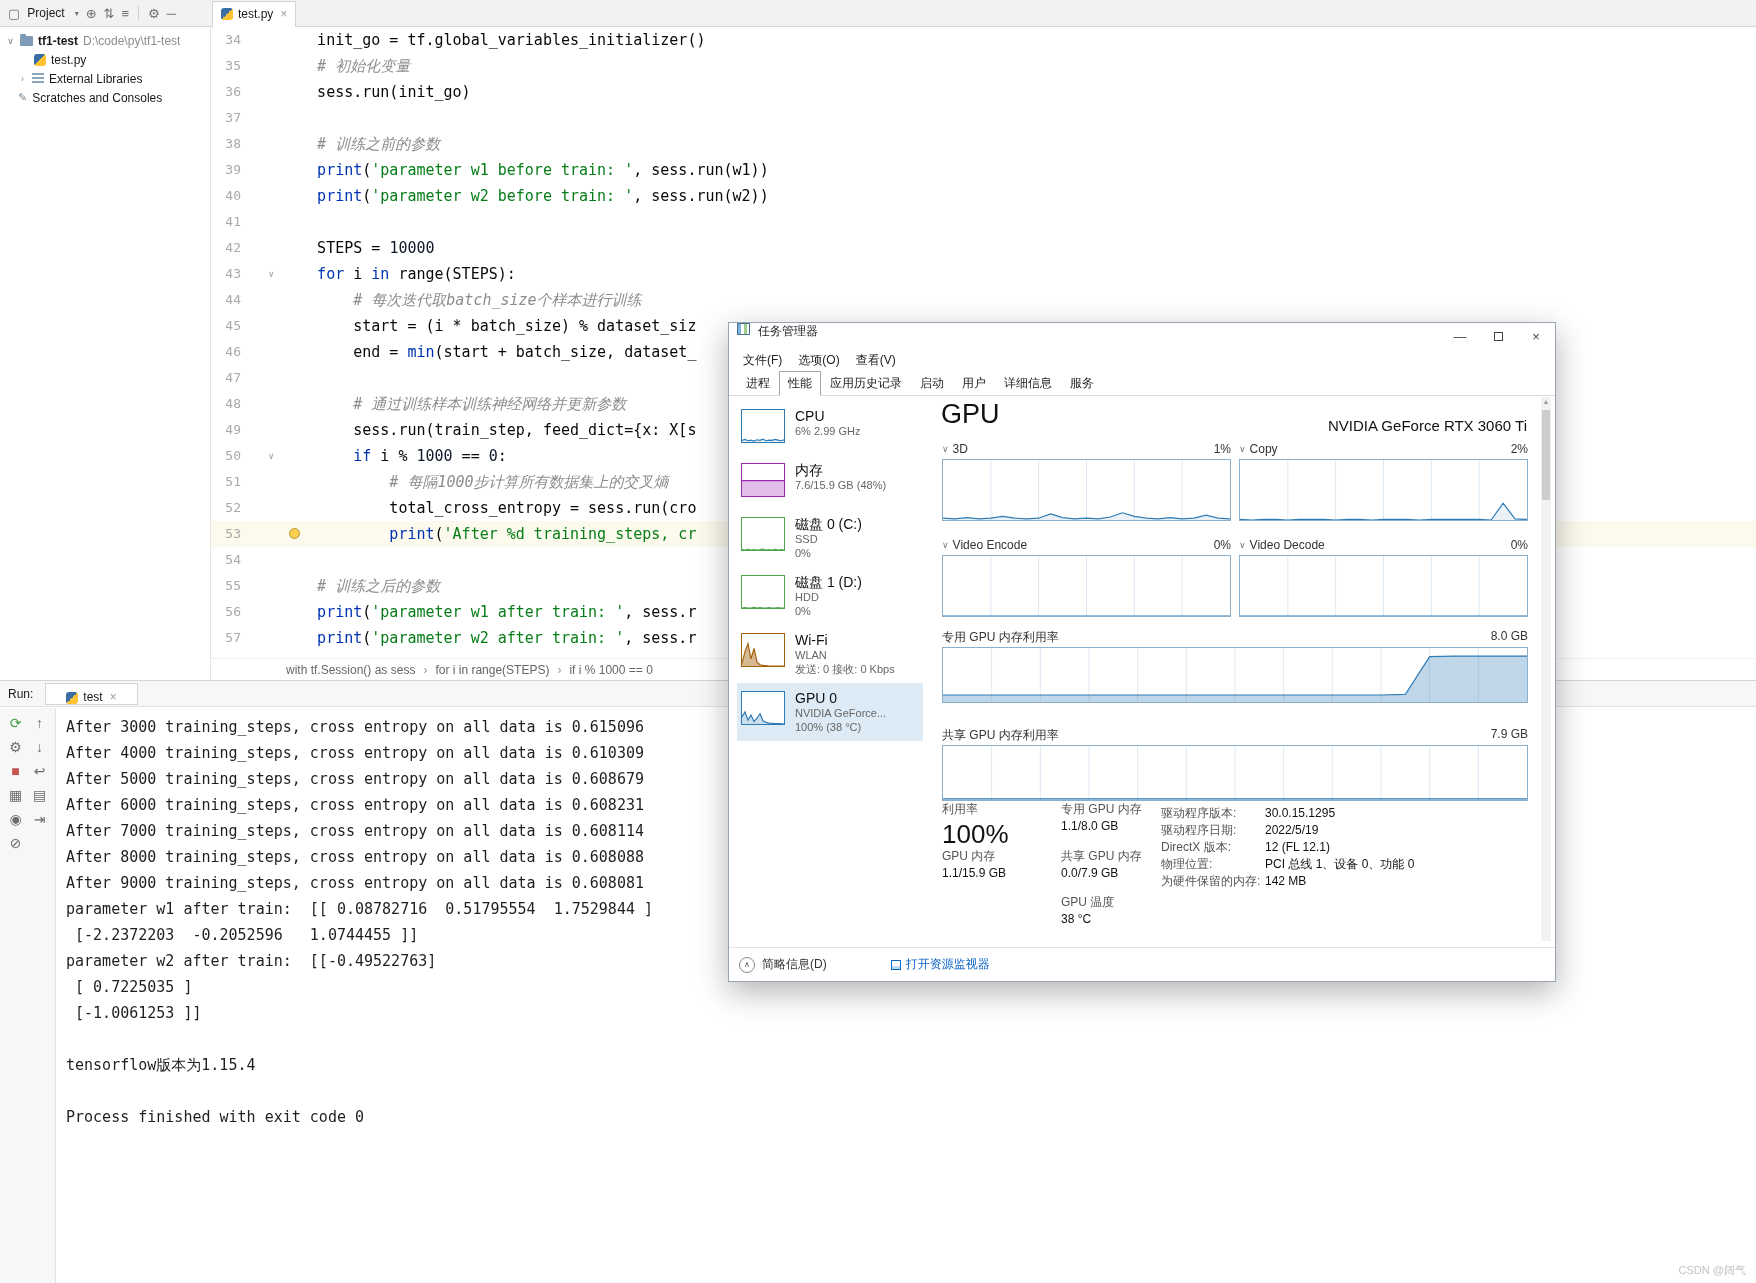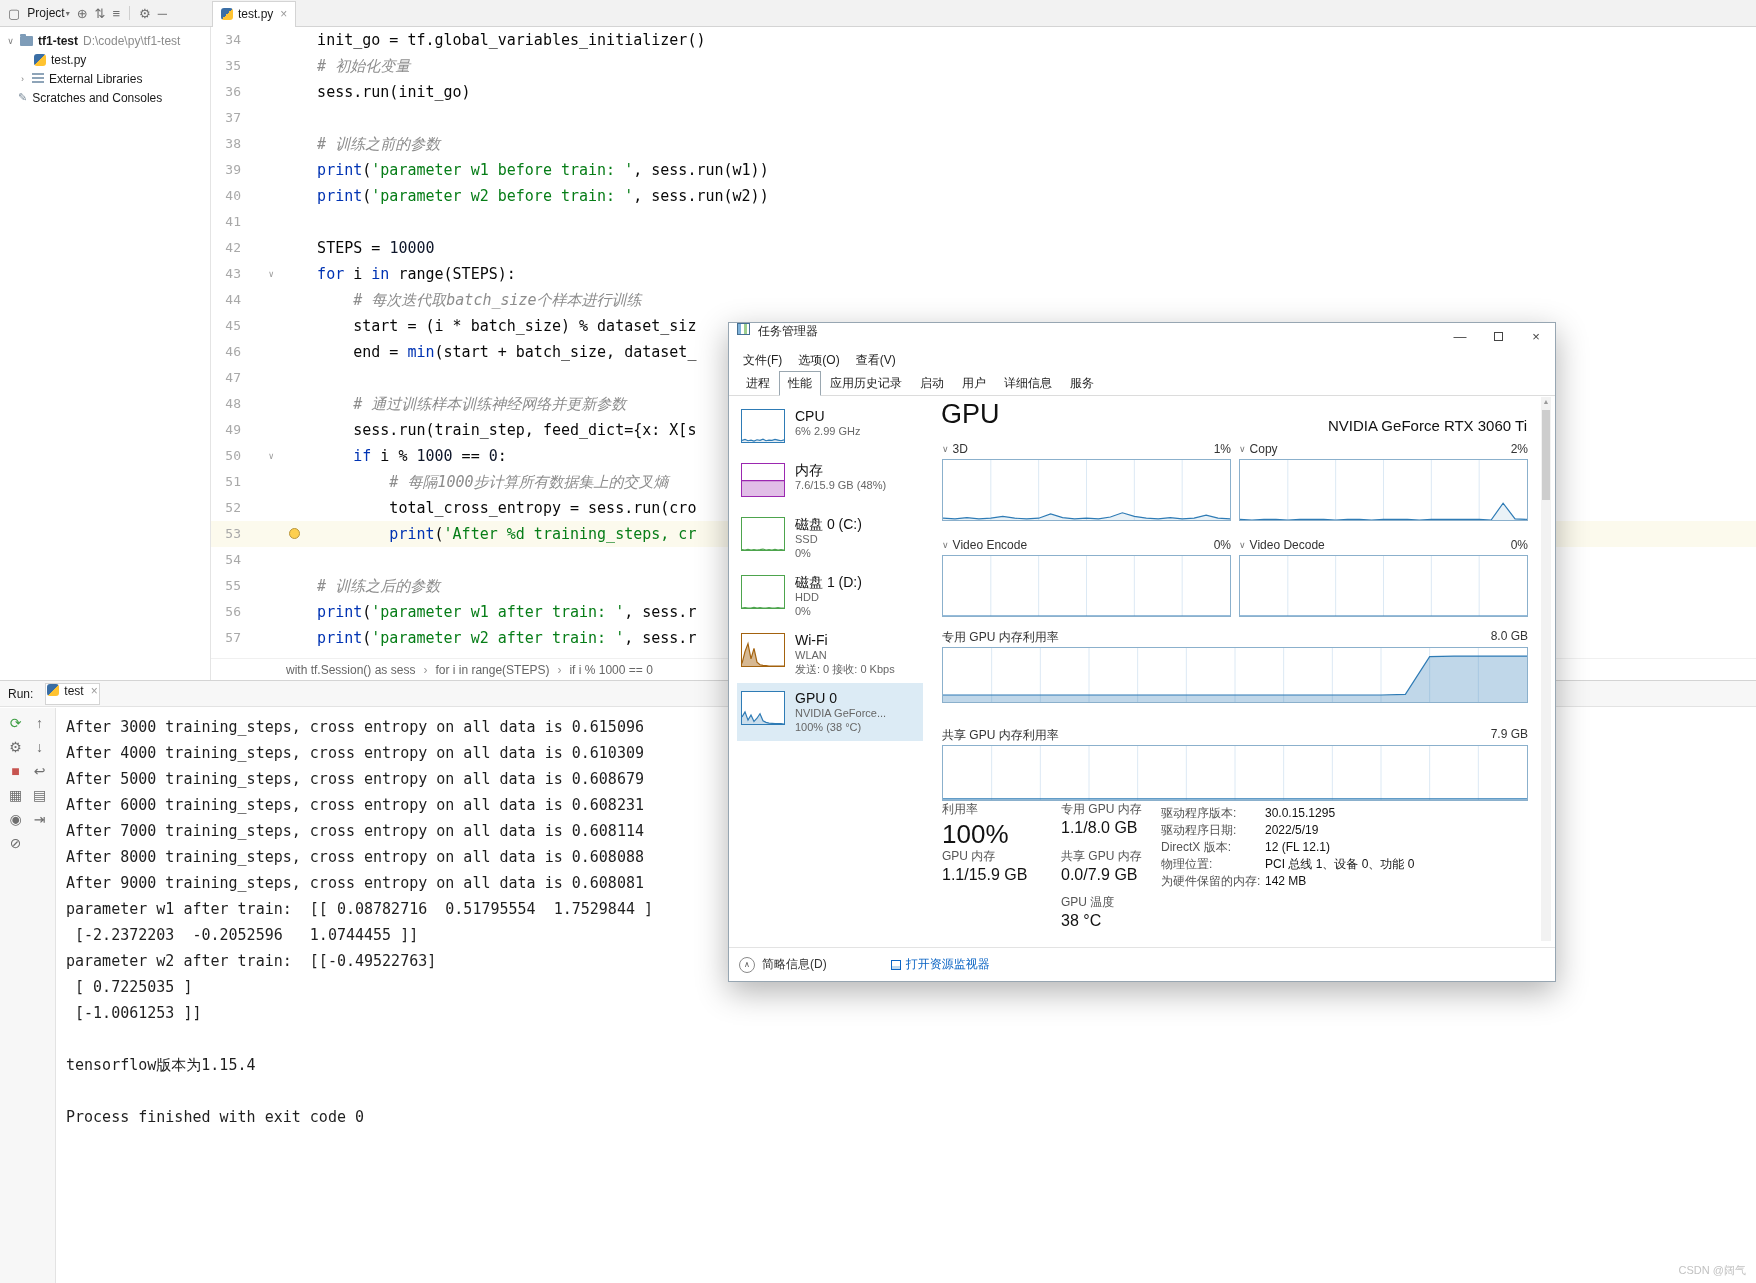--- a/index.html
+++ b/index.html
@@ -5,21 +5,21 @@
 *{margin:0;padding:0;box-sizing:border-box}
 body{font-family:"Liberation Sans","DejaVu Sans",sans-serif;background:#ddd}
 .screen{position:relative;width:1756px;height:1283px;background:#fff;overflow:hidden}
 
 
 .ide{position:absolute;inset:0}
 .ide-toolbar{position:absolute;left:0;top:0;right:0;height:27px;background:#f2f2f2;border-bottom:1px solid #d4d4d4;display:flex;align-items:center}
 .proj-controls{display:flex;align-items:center;gap:7px;width:212px;padding-left:8px;flex:0 0 auto}
 .icn{color:#6e6e6e;font-size:13px;line-height:1;cursor:default}
 .tb-div{width:1px;height:14px;background:#cfcfcf;margin:0 2px}
-.proj-sel{font-size:12px;color:#1a1a1a;display:flex;gap:1px;align-items:center}
+.proj-sel{font-size:12px;color:#1a1a1a;display:flex;gap:10px;align-items:center}
 .proj-caret{font-size:8px;color:#6e6e6e}
 .ed-tab{height:26px;margin-top:1px;display:flex;align-items:center;gap:5px;background:#fff;border:1px solid #d4d4d4;border-bottom:none;padding:0 8px;font-size:12px;color:#1a1a1a}
 .tab-close{color:#9a9a9a;font-size:12px;margin-left:2px}
 .pyicon{width:12px;height:12px;border-radius:3px;background:linear-gradient(135deg,#3a6ea5 0 50%,#ffc331 50% 100%);flex:0 0 auto}
 
 .proj-panel{position:absolute;left:0;top:27px;width:211px;height:653px;background:#fff;border-right:1px solid #e4e4e4;font-size:12px;color:#1a1a1a;padding-top:4px}
 .tree-row{display:flex;align-items:center;gap:5px;height:19px;padding-left:6px;white-space:nowrap;overflow:hidden}
 .tree-row.indent1{padding-left:18px}
 .tree-row.indent2{padding-left:34px}
 .twisty{color:#7e7e7e;font-size:9px;width:9px;text-align:center}
@@ -37,21 +37,21 @@
 .gut{flex:0 0 70px;text-align:right;padding-right:40px;color:#a9a9a9;font:13px/26px "DejaVu Sans Mono","Liberation Mono",monospace;position:relative}
 .fold{position:absolute;right:7px;top:0;color:#9a9a9a;font-size:9px;line-height:26px}
 pre.code-text{font:15px/26px "DejaVu Sans Mono","Liberation Mono",monospace;white-space:pre;position:relative;flex:1}
 .t-p{color:#080808}.t-k{color:#0033b3}.t-s{color:#067d17}.t-n{color:#0f172a}.t-c{color:#8c8c8c;font-style:italic}
 .bulb{position:absolute;left:8px;top:7px;width:11px;height:11px;border-radius:50%;background:#fdcf4e;border:1px solid #b8963e}
 .breadcrumbs{position:absolute;left:0;bottom:0;right:0;height:22px;display:flex;align-items:center;gap:8px;padding-left:75px;font-size:12px;color:#666;background:#fff;border-top:1px solid #f0f0f0}
 .crumb-sep{color:#9a9a9a}
 
 .run-panel{position:absolute;left:0;top:680px;right:0;bottom:0;background:#fff;border-top:1px solid #d4d4d4}
 .run-header{height:26px;display:flex;align-items:center;background:#f7f7f7;border-bottom:1px solid #e3e3e3;padding-left:8px;font-size:12px;color:#1a1a1a;gap:12px}
-.run-tab{display:flex;align-items:flex-start;gap:5px;background:#fff;border:1px solid #d4d4d4;height:22px;padding:0 1px}
+.run-tab{display:flex;align-items:flex-end;gap:5px;background:#fff;border:1px solid #d4d4d4;height:22px;padding:0 20px}
 .run-body{position:absolute;left:0;top:27px;right:0;bottom:0}
 #run-icons{position:absolute;left:0;top:0;width:56px;bottom:0;background:#f7f7f7;border-right:1px solid #e3e3e3;display:grid;grid-template-columns:24px 24px;justify-content:center;align-content:start;padding-top:8px;row-gap:10px}
 #run-icons .icn{font-size:14px;text-align:center}
 #console{position:absolute;left:57px;top:0;right:0;bottom:0;padding:6px 0 0 9px;overflow:hidden}
 .con-line{font:15px/26px "DejaVu Sans Mono","Liberation Mono",monospace;white-space:pre;color:#1f1f1f;min-height:26px}
 
 .watermark{position:absolute;right:10px;bottom:5px;font-size:11px;color:#c2c2c2}
 
 
 .tm{position:absolute;left:728px;top:322px;width:828px;height:660px;background:#fff;border:1px solid #97a6b2;box-shadow:0 10px 30px rgba(0,0,0,.30);font-size:12px;color:#222}
@@ -89,21 +89,21 @@
 .wc-box{height:56px;border:1px solid #8bb0cc;background:#fff;margin-top:2px}
 
 #tm-stats{position:absolute;left:213px;top:478px;height:130px}
 .stat{position:absolute;width:116px}
 .stat:nth-child(1){left:0;top:0}
 .stat:nth-child(2){left:119px;top:0}
 .stat:nth-child(3){left:0;top:47px}
 .stat:nth-child(4){left:119px;top:47px}
 .stat:nth-child(5){left:119px;top:93px}
 .stat-label{font-size:12px;color:#555;white-space:nowrap}
-.stat-value{font-size:16px;color:#111;margin-top:1px;white-space:nowrap;font-weight:400}
+.stat-value{font-size:12px;color:#111;margin-top:1px;white-space:nowrap;font-weight:400}
 .stat.xl .stat-value{font-size:26px}
 #tm-info{position:absolute;left:432px;top:482px;font-size:12px}
 .info-row{display:flex;line-height:17px}
 .info-label{width:104px;color:#555;flex:0 0 auto}
 .info-value{color:#111;white-space:nowrap}
 
 .tm-footer{position:absolute;left:0;right:0;top:624px;bottom:0;border-top:1px solid #e3e3e3;display:flex;align-items:center;padding-left:10px}
 .tm-summary{display:flex;align-items:center;gap:7px;color:#333}
 .sum-circle{width:16px;height:16px;border:1px solid #8a8a8a;border-radius:50%;display:flex;align-items:center;justify-content:center;font-size:8px;color:#555}
 .tm-link{display:flex;align-items:center;gap:5px;color:#0b64c4;margin-left:64px}

